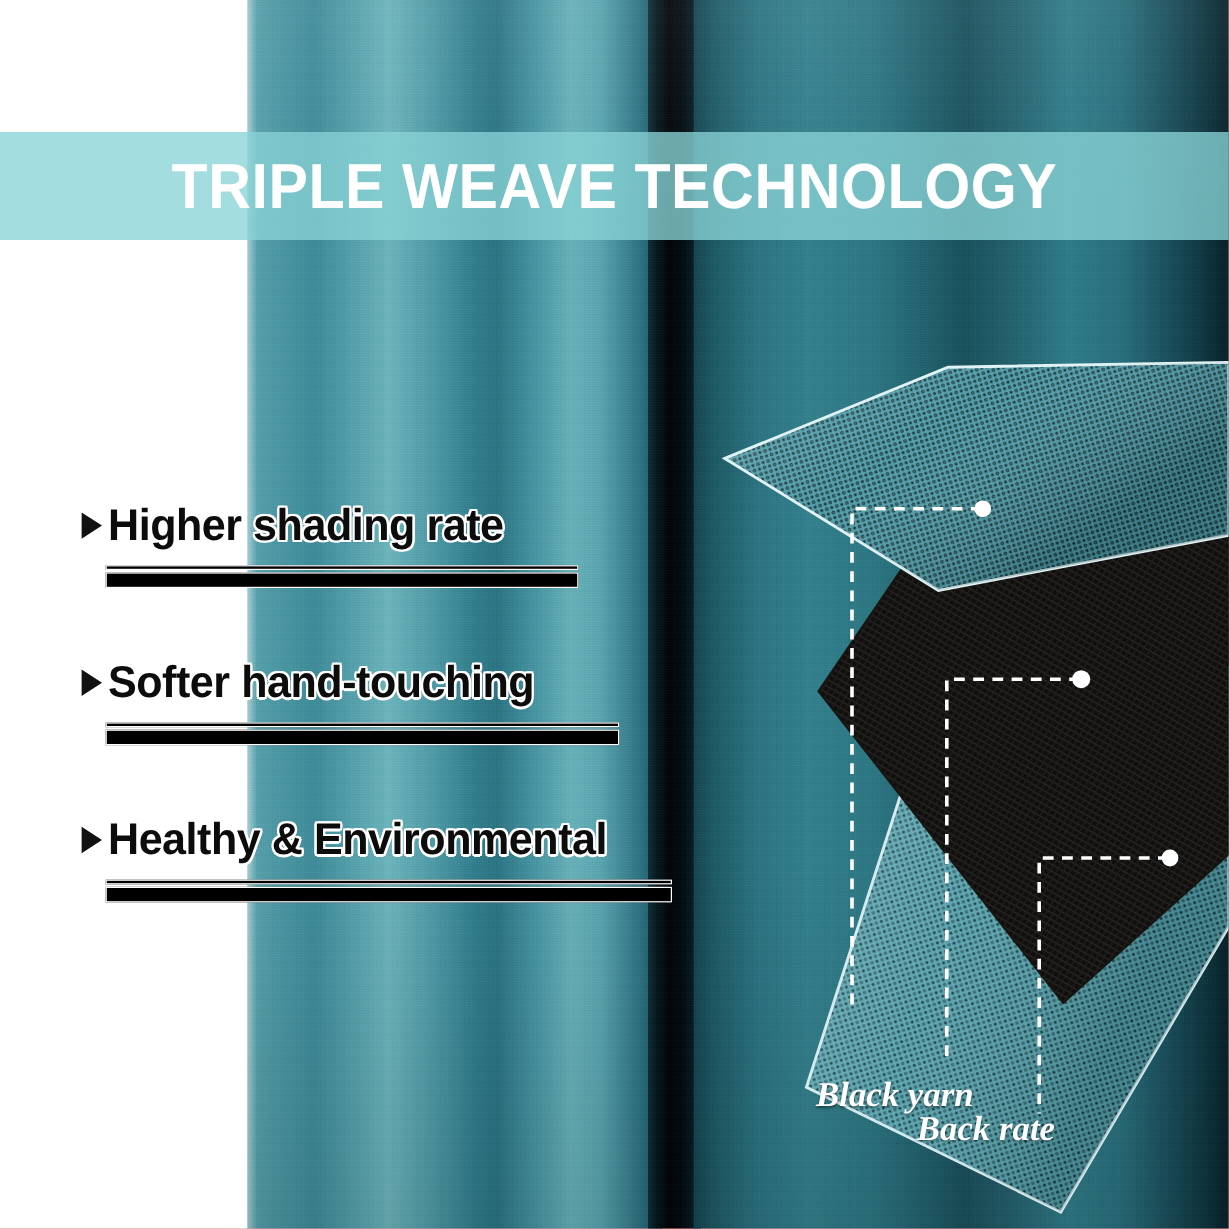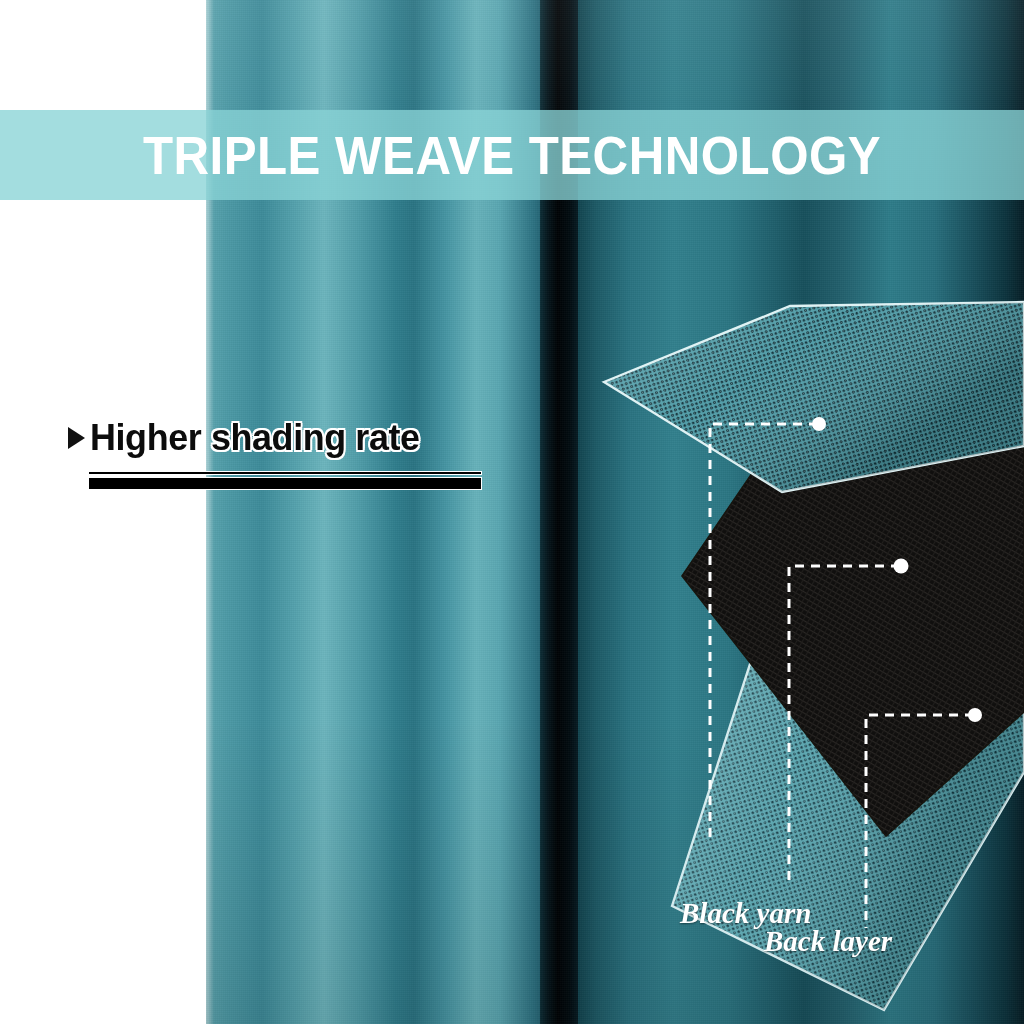--- a/index.html
+++ b/index.html
@@ -289,32 +289,52 @@
       <circle cx="901" cy="566" r="7.5" fill="#ffffff"></circle>
     </g>
 
     <g>
       <path d="M 974 715 L 866 715 L 866 928" fill="none" stroke="#ffffff" stroke-width="3" stroke-dasharray="9 7" stroke-linecap="butt"></path>
       <circle cx="975" cy="715" r="7" fill="#ffffff"></circle>
     </g>
   </svg>
 
   <div class="caption" style="left:680px; top:880px;margin-top:17px;">Black yarn</div>
-  <div class="caption" style="left:764px; top:925px;">Back layer</div>
+  <div class="caption" style="left:764px; top:925px;">Back rate</div>
 
   <div class="features">
 
     <div class="feature">
       <div class="feature-row">
         <div class="bullet-tri"></div>
         <div class="feature-label">Higher shading rate</div>
       </div>
       <div class="rule-group" style="width:394px;">
         <div class="rule-thin"></div>
         <div class="rule-thick"></div>
       </div>
     </div>
 
-
+    <div class="feature">
+      <div class="feature-row">
+        <div class="bullet-tri"></div>
+        <div class="feature-label">Softer hand-touching</div>
+      </div>
+      <div class="rule-group" style="width:428px;">
+        <div class="rule-thin"></div>
+        <div class="rule-thick"></div>
+      </div>
+    </div>
+
+    <div class="feature">
+      <div class="feature-row">
+        <div class="bullet-tri"></div>
+        <div class="feature-label">Healthy &amp; Environmental</div>
+      </div>
+      <div class="rule-group" style="width:472px;">
+        <div class="rule-thin"></div>
+        <div class="rule-thick"></div>
+      </div>
+    </div>
 
   </div>
 
 </div>
 
 </body></html>

